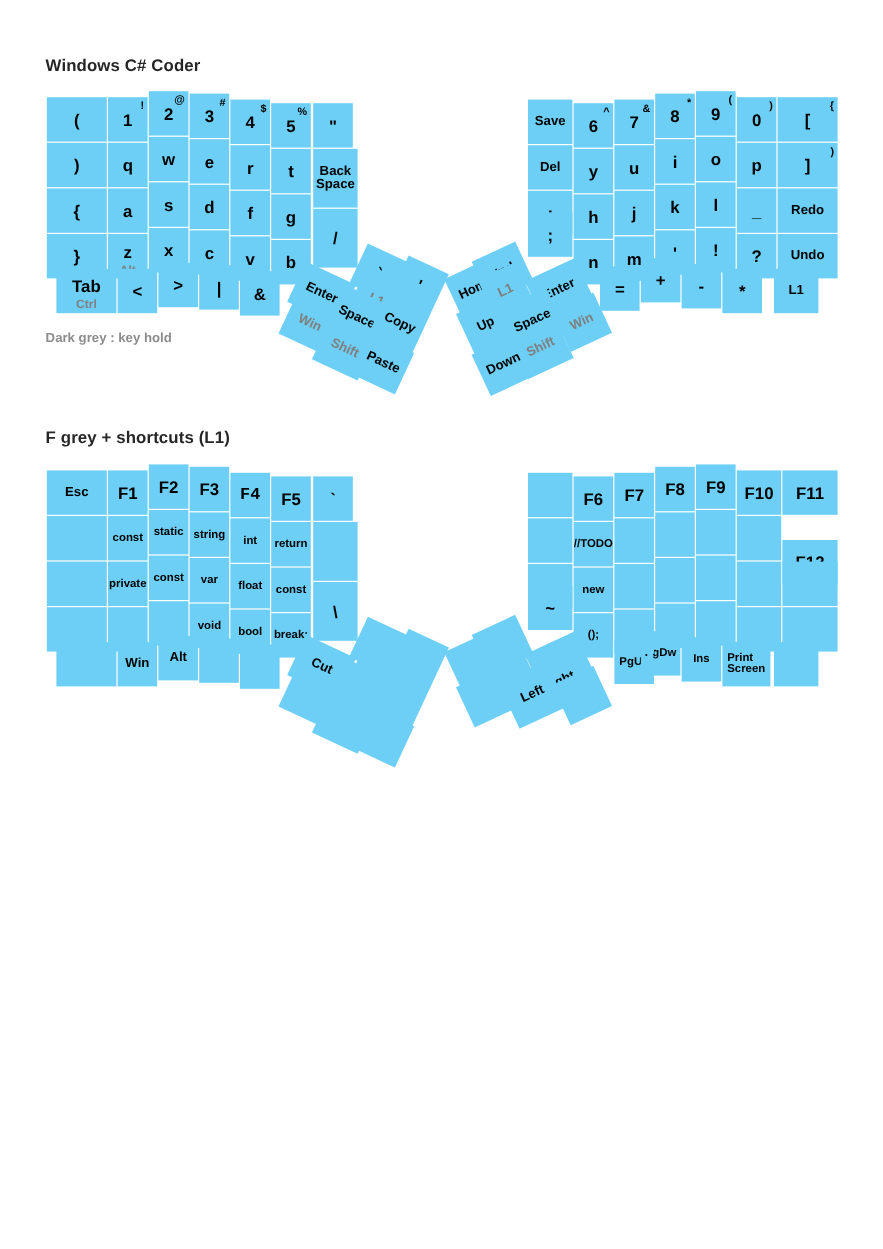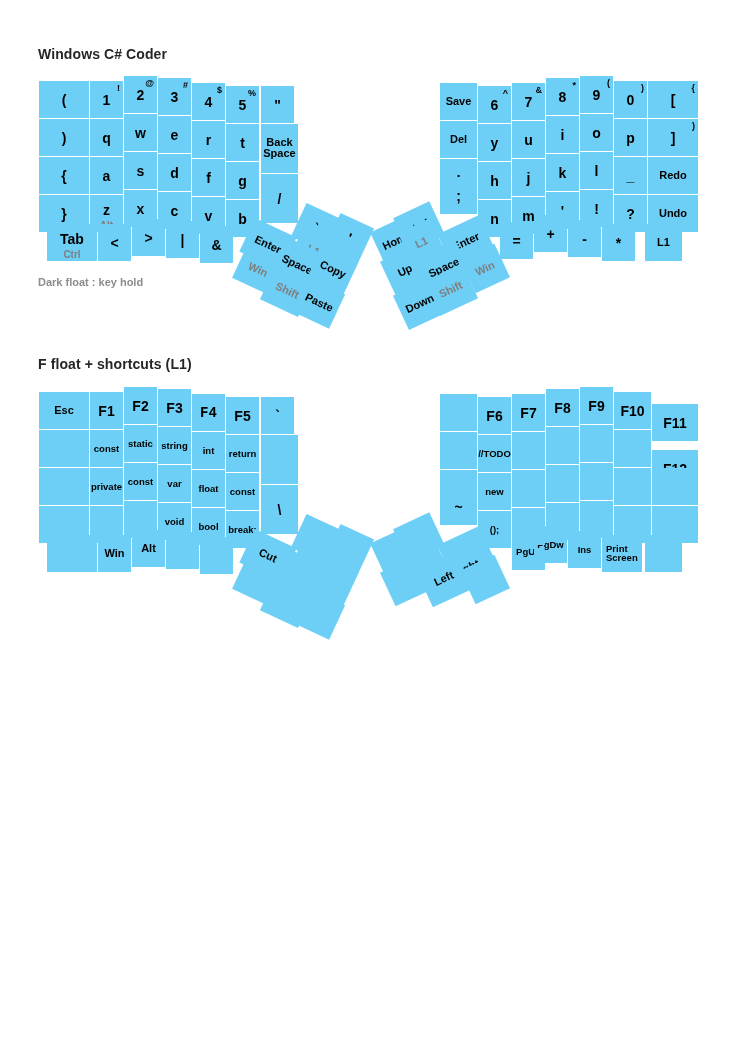--- a/index.html
+++ b/index.html
@@ -340,23 +340,23 @@
 <div class="key rot hold" style="left:466px;top:250px;width:38px;height:37px;transform:rotate(-25deg);">
   <div class="main small">Win</div>
 </div>
 <div class="key rot hold" style="left:430px;top:271px;width:42px;height:38px;transform:rotate(-25deg);">
   <div class="main small">Shift</div>
 </div>
 <div class="key rot" style="left:399px;top:285px;width:42px;height:38px;transform:rotate(-25deg);">
   <div class="main small">Down</div>
 </div>
 
-<div class="note" style="left:38px;top:276px;">Dark float : key hold</div>
-
-<div class="title" style="left:38px;top:356px;">F float + shortcuts (L1)</div>
+<div class="note" style="left:38px;top:276px;">Dark grey : key hold</div>
+
+<div class="title" style="left:38px;top:356px;">F grey + shortcuts (L1)</div>
 
 <div class="key" style="left:39px;top:392px;width:50px;height:37px;">
   <div class="main small">Esc</div>
 </div>
 <div class="key" style="left:39px;top:430px;width:50px;height:37px;">
   <div class="main small"></div>
 </div>
 <div class="key" style="left:39px;top:468px;width:50px;height:37px;">
   <div class="main small"></div>
 </div>
@@ -569,21 +569,21 @@
 <div class="key" style="left:614px;top:430px;width:37px;height:37px;">
   <div class="main tiny"></div>
 </div>
 <div class="key" style="left:614px;top:468px;width:37px;height:37px;">
   <div class="main tiny"></div>
 </div>
 <div class="key" style="left:614px;top:506px;width:37px;height:37px;">
   <div class="main tiny"></div>
 </div>
 
-<div class="key" style="left:652px;top:392px;width:46px;height:37px;margin-top:12px;">
+<div class="key" style="left:652px;top:392px;width:46px;height:37px;">
   <div class="main">F11</div>
 </div>
 <div class="key" style="left:652px;top:450px;width:46px;height:37px;">
   <div class="main">F12</div>
 </div>
 <div class="key" style="left:652px;top:468px;width:46px;height:37px;">
   <div class="main tiny"></div>
 </div>
 <div class="key" style="left:652px;top:506px;width:46px;height:37px;">
   <div class="main tiny"></div>

